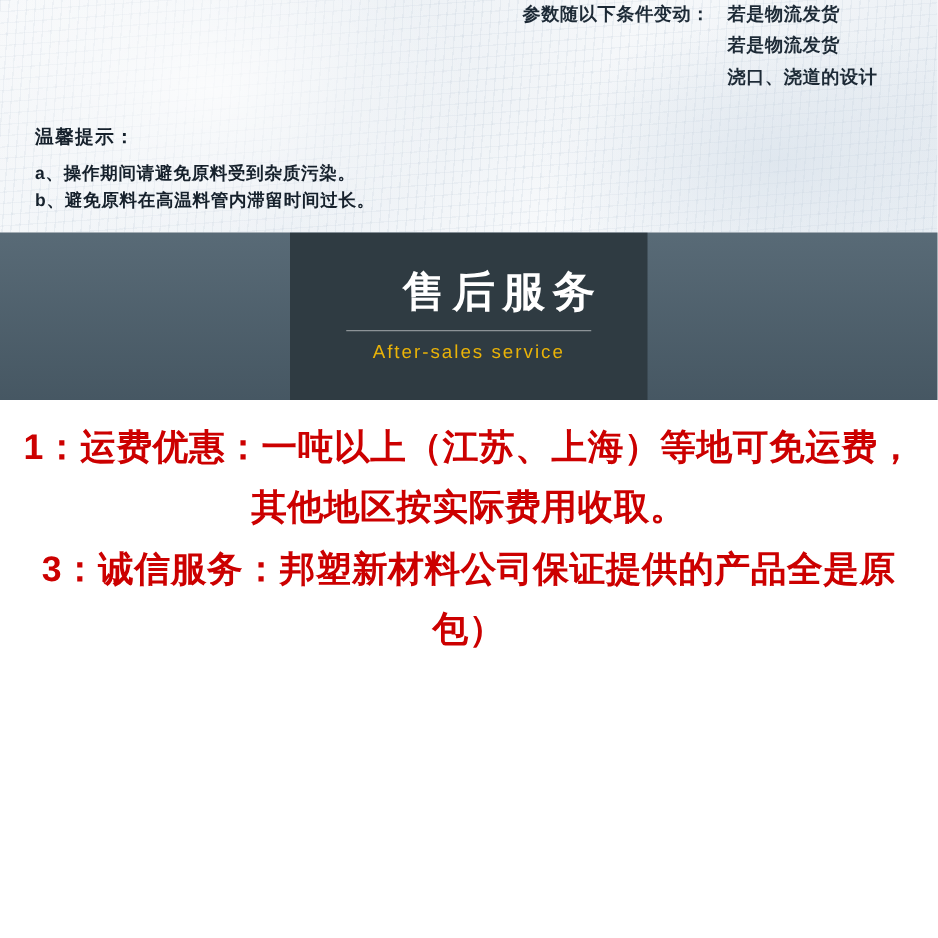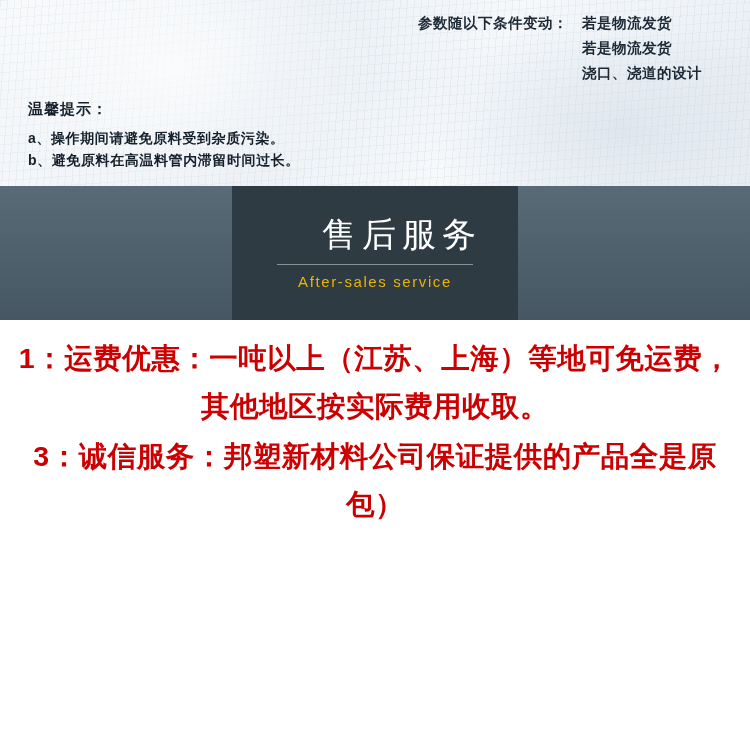--- a/index.html
+++ b/index.html
@@ -50,21 +50,21 @@
     right: -60px; top: 20px;
     width: 380px; height: 220px;
     background: radial-gradient(ellipse at center, rgba(205,217,229,0.45) 0%, rgba(205,217,229,0) 72%);
     pointer-events: none;
   }
 
   
   .spec-block {
     position: absolute;
     left: 418px;
-    top: 11px;
+    top: 0px;
     display: flex;
     gap: 14px;
     font-size: 14.5px;
     color: #1d2a36;
     font-weight: bold;
     line-height: 25px;
     letter-spacing: 0.5px;
   }
   .spec-label {
     white-space: nowrap;
@@ -117,21 +117,21 @@
     height: 134px;
     background: #2f3b42;
     display: flex;
     flex-direction: column;
     align-items: center;
     justify-content: center;
   }
   .banner-cn {
     color: #ffffff;
     font-size: 34px;
-    font-weight: normal;
+    font-weight: bold;
     letter-spacing: 6px;
     line-height: 1.1;
     margin-bottom: 10px;
     padding-left: 6px;
     margin-left: 48px;
   }
   .banner-rule {
     width: 196px;
     height: 1px;
     background: rgba(255,255,255,0.45);

